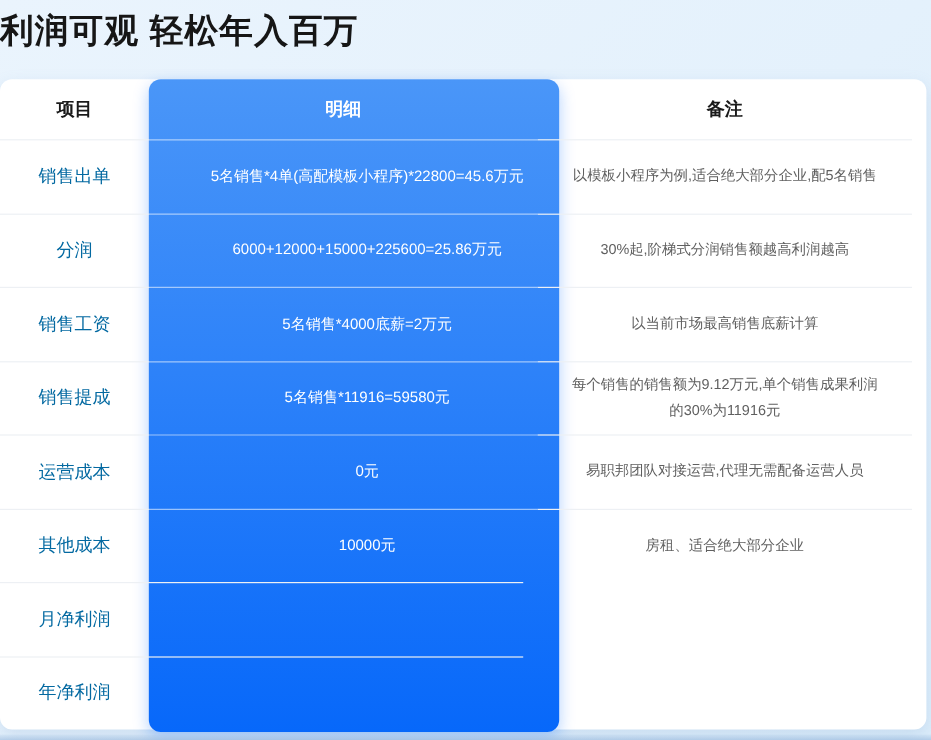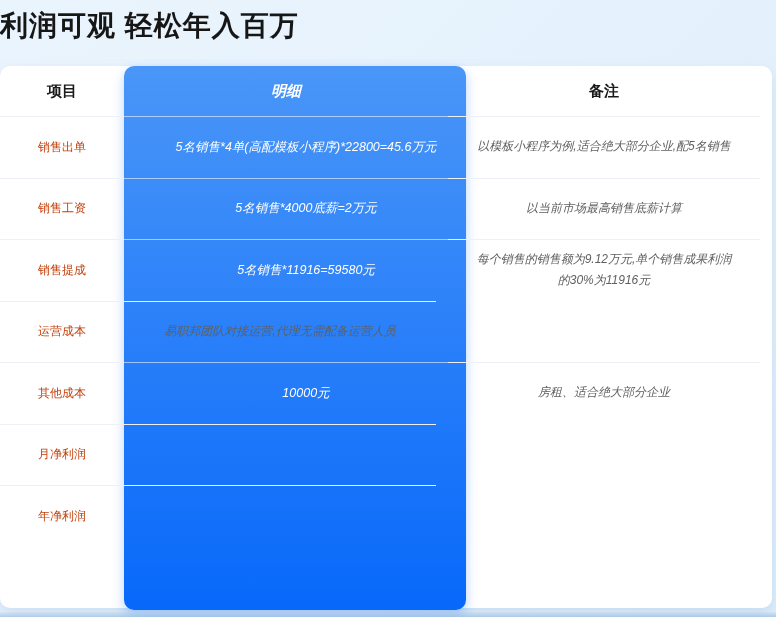--- a/index.html
+++ b/index.html
@@ -60,49 +60,48 @@
   .row.header { height: 50px; }
   .row.data { height: 61.5px; }
   .cell {
     display: flex;
     align-items: center;
     justify-content: center;
     text-align: center;
     box-sizing: border-box;
   }
   .cell.item   { width: 124px; }
-  .cell.detail { width: 324px; font-style: italic; }
+  .cell.detail { width: 324px; }
   .cell.note   { width: 312px; padding: 0 28px; }
   .row.data .cell.item,
   .row.data .cell.note {
     border-top: 1px solid #edf0f4;
   }
   .row.data .cell.detail {
     border-top: 1px solid rgba(255, 255, 255, 0.55);
     padding-left: 40px;
   }
   .row.header .cell {
     font-size: 15px;
     font-weight: bold;
     color: #1a1a1a;
   }
   .row.header .cell.detail { color: #ffffff; }
   .row.data .cell.item {
-    font-size: 12px;
-    color: #c2410c;
+    font-size: 15px;
+    color: #0369a1;
   }
   .row.data .cell.detail {
     font-size: 12.5px;
     color: #ffffff;
   }
   .row.data .cell.note {
     font-size: 12px;
     color: #5f5f5f;
     line-height: 1.8;
-    font-style: italic;
   }
   .bottom-shade {
     position: absolute;
     left: 0;
     bottom: 0;
     width: 776px;
     height: 5px;
     background: linear-gradient(180deg, rgba(170, 200, 230, 0.15), rgba(140, 175, 215, 0.55));
   }
 </style>
@@ -119,35 +118,41 @@
       <div class="cell detail">明细</div>
       <div class="cell note">备注</div>
     </div>
     <div id="table-body">
   <div class="row data">
     <div class="cell item">销售出单</div>
     <div class="cell detail">5名销售*4单(高配模板小程序)*22800=45.6万元</div>
     <div class="cell note">以模板小程序为例,适合绝大部分企业,配5名销售</div>
   </div>
 
+  <div class="row data">
+    <div class="cell item">分润</div>
+    <div class="cell detail">6000+12000+15000+225600=25.86万元</div>
+    <div class="cell note">30%起,阶梯式分润销售额越高利润越高</div>
+  </div>
 
   <div class="row data">
     <div class="cell item">销售工资</div>
     <div class="cell detail">5名销售*4000底薪=2万元</div>
     <div class="cell note">以当前市场最高销售底薪计算</div>
   </div>
 
   <div class="row data">
     <div class="cell item">销售提成</div>
     <div class="cell detail">5名销售*11916=59580元</div>
     <div class="cell note">每个销售的销售额为9.12万元,单个销售成果利润的30%为11916元</div>
   </div>
 
   <div class="row data">
     <div class="cell item">运营成本</div>
+    <div class="cell detail">0元</div>
     <div class="cell note">易职邦团队对接运营,代理无需配备运营人员</div>
   </div>
 
   <div class="row data">
     <div class="cell item">其他成本</div>
     <div class="cell detail">10000元</div>
     <div class="cell note">房租、适合绝大部分企业</div>
   </div>
 
   <div class="row data">

